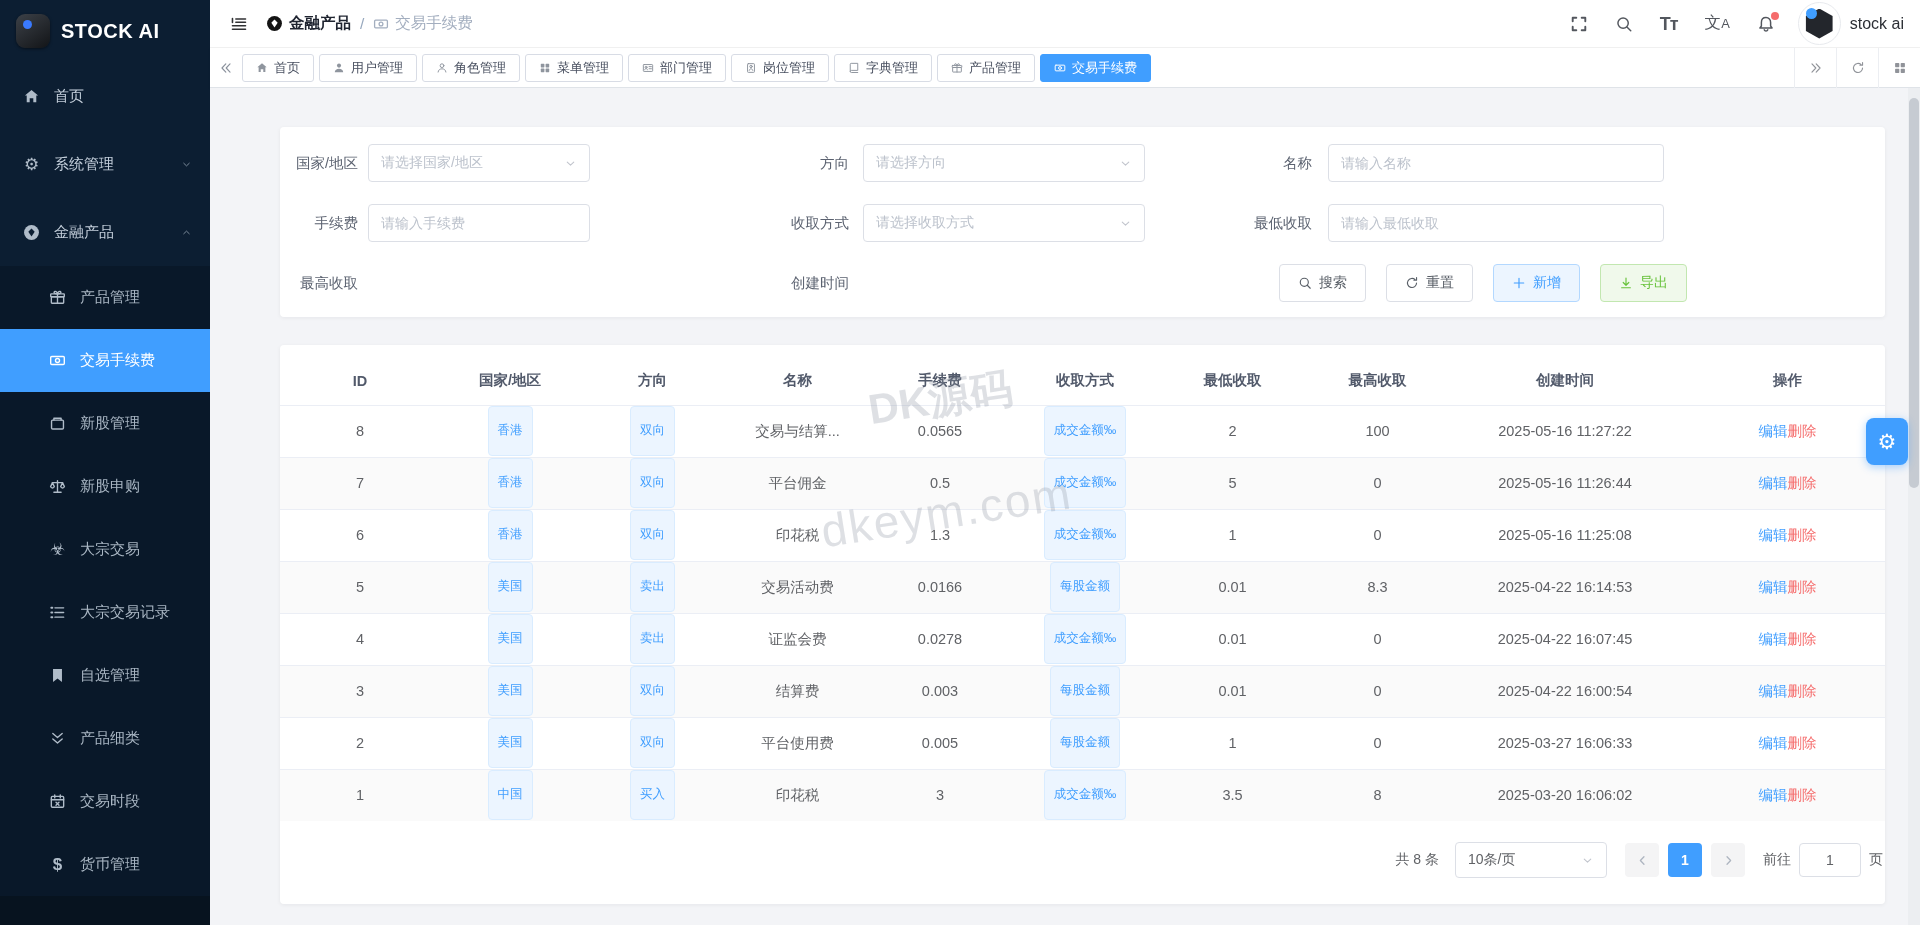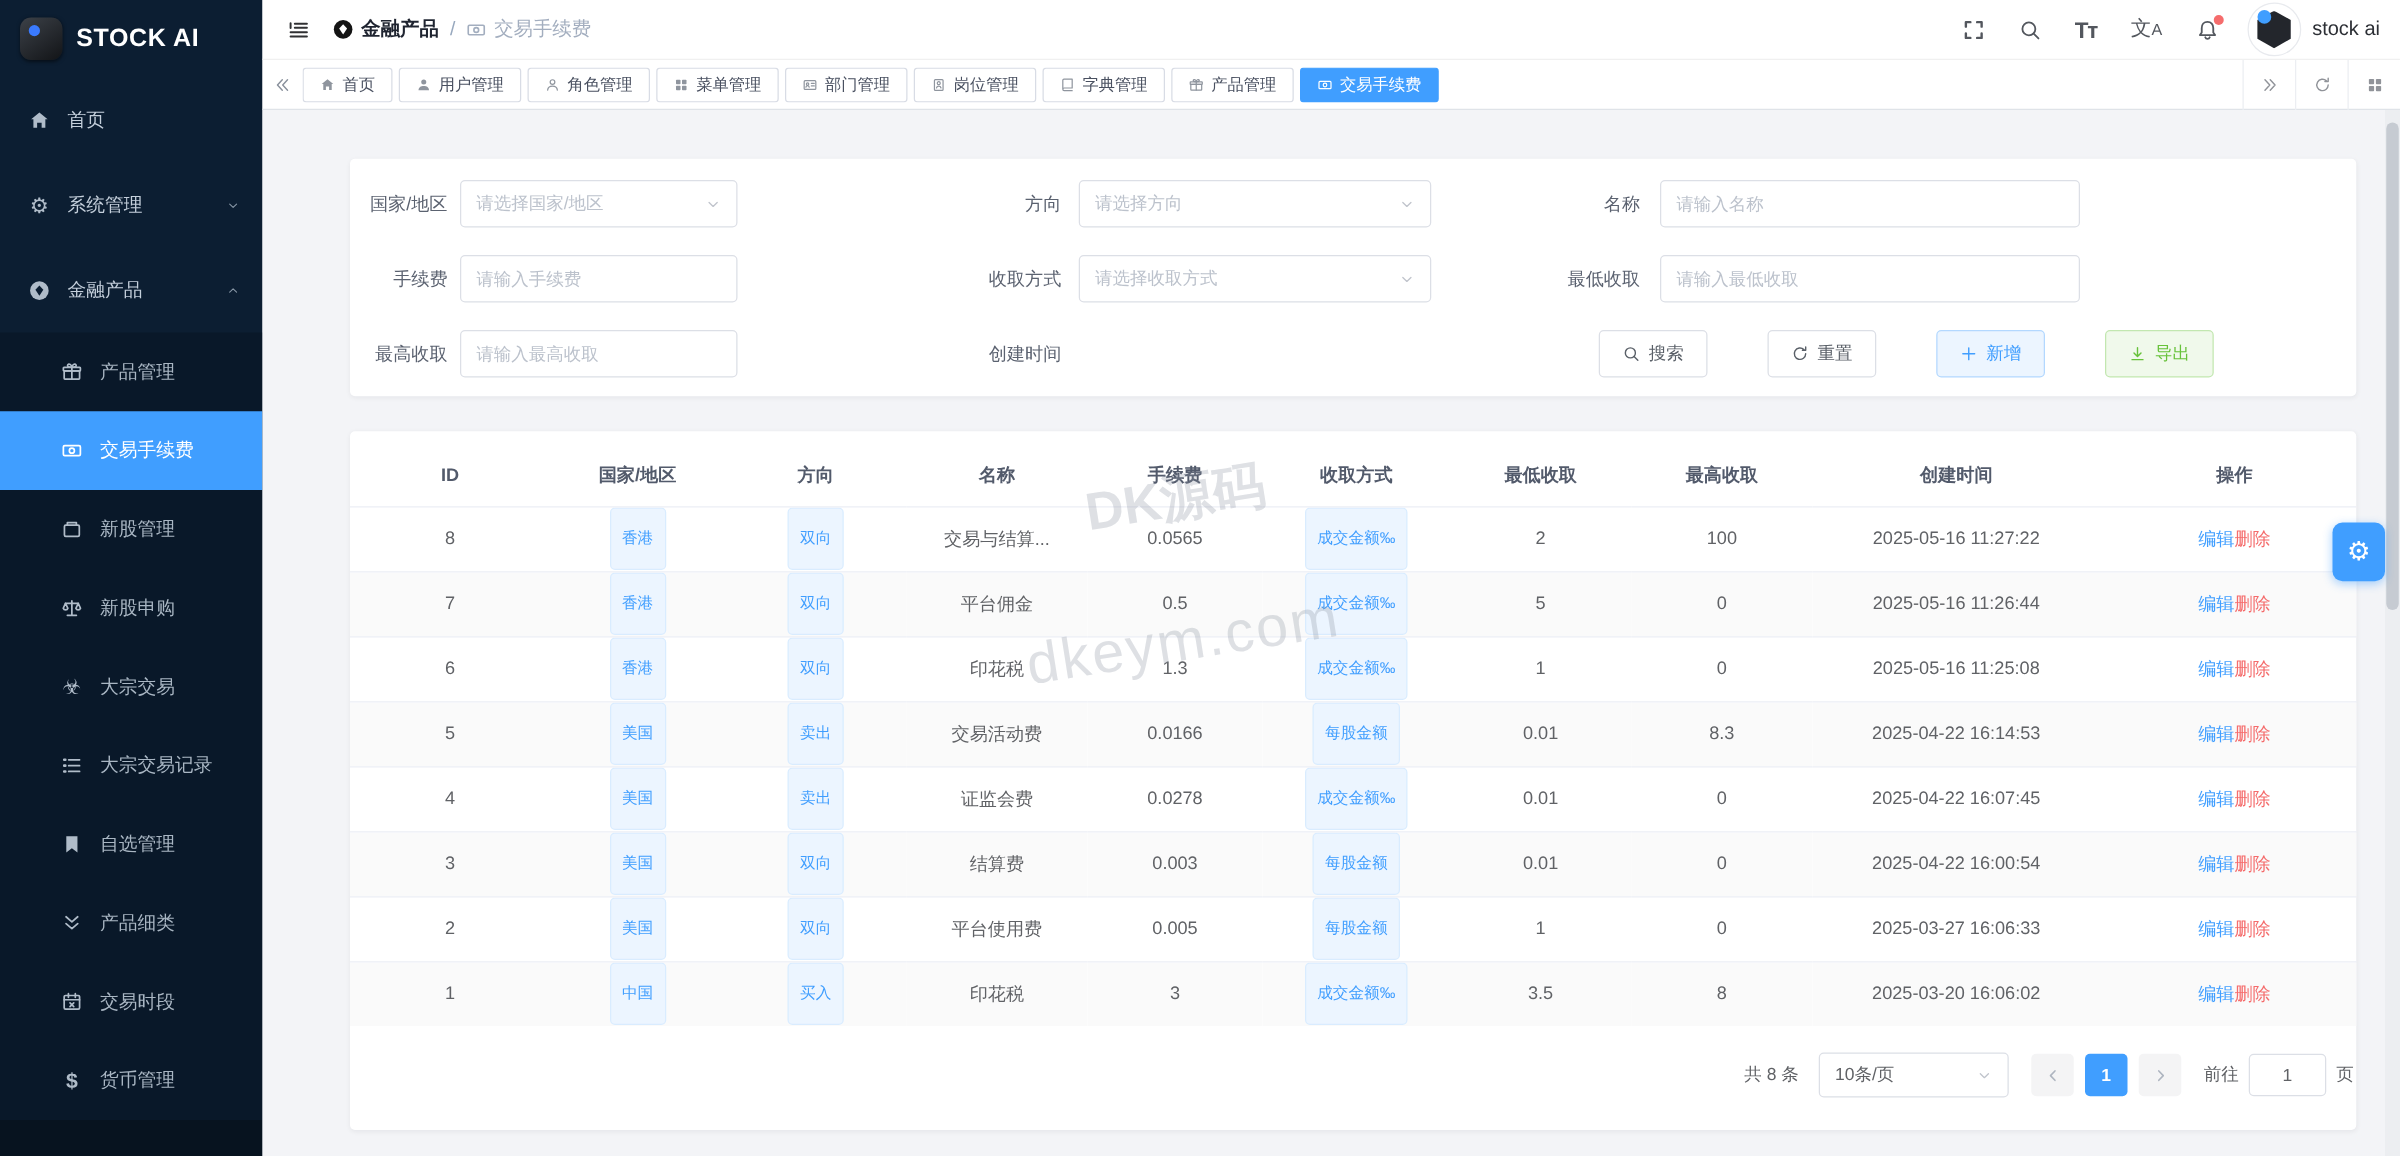--- a/index.html
+++ b/index.html
@@ -74,21 +74,21 @@
   input.ctrl{outline:none}
   input.ctrl::placeholder{color:#bcc2cc}
   .select{cursor:pointer}
   .select .ph{flex:1}
   .ph{color:#bcc2cc}
   .caret{color:#c0c4cc;font-size:13px}
   .daterange{gap:12px;width:278px;cursor:pointer}
   .dr-cal{width:24px;height:24px;border-radius:3px;background:#f0f2f5;display:flex;align-items:center;justify-content:center;color:#9aa0a9;font-size:13px;flex-shrink:0;margin-left:-4px}
   .dr-cal svg{width:14px;height:14px}
   .dr-sep{color:#606266;margin:0 4px}
-  .f-btns{display:flex;gap:48px;margin-left:35px}
+  .f-btns{display:flex;gap:20px;margin-left:35px}
   .btn{height:38px;display:flex;align-items:center;gap:7px;padding:0 18px;border-radius:4px;font-size:14px;cursor:pointer;font-family:inherit}
   .btn .icon{font-size:14px}
   .btn-default{background:#fff;border:1px solid #dcdfe6;color:#5a6068}
   .btn-primary-plain{background:#ecf5ff;border:1px solid #b3d8ff;color:var(--accent,#409eff)}
   .btn-success-plain{background:#f0f9eb;border:1px solid #c2e7b0;color:var(--success,#67c23a)}
 
   
   .table-card{margin-top:28px;padding-top:12px;padding-bottom:26px;position:relative;overflow:hidden}
   table{width:100%;border-collapse:collapse;table-layout:fixed;font-size:14.5px;color:#606266}
   thead th{height:48px;font-weight:700;color:#525a6b;text-align:center;font-size:14.5px}
@@ -499,21 +499,20 @@
                 </div>
               </div>
               <div class="f-group c3">
                 <label class="f-label">最低收取</label>
                 <input class="ctrl" placeholder="请输入最低收取" style="">
               </div>
             </div>
             <div class="f-row">
               <div class="f-group c1">
                 <label class="f-label">最高收取</label>
-                <input class="ctrl" placeholder="请输入最高收取" style="">
               </div>
               <div class="f-group c2">
                 <label class="f-label">创建时间</label>
               </div>
               <div class="f-btns">
                 <button class="btn btn-default">
                   <span class="icon">
                     <svg viewBox="0 0 16 16" fill="none" stroke="currentColor" stroke-width="1.3" stroke-linecap="round" stroke-linejoin="round">
                       <circle cx="7.2" cy="7.2" r="4.6"></circle>
                       <path d="M10.6 10.6 14 14"></path>

